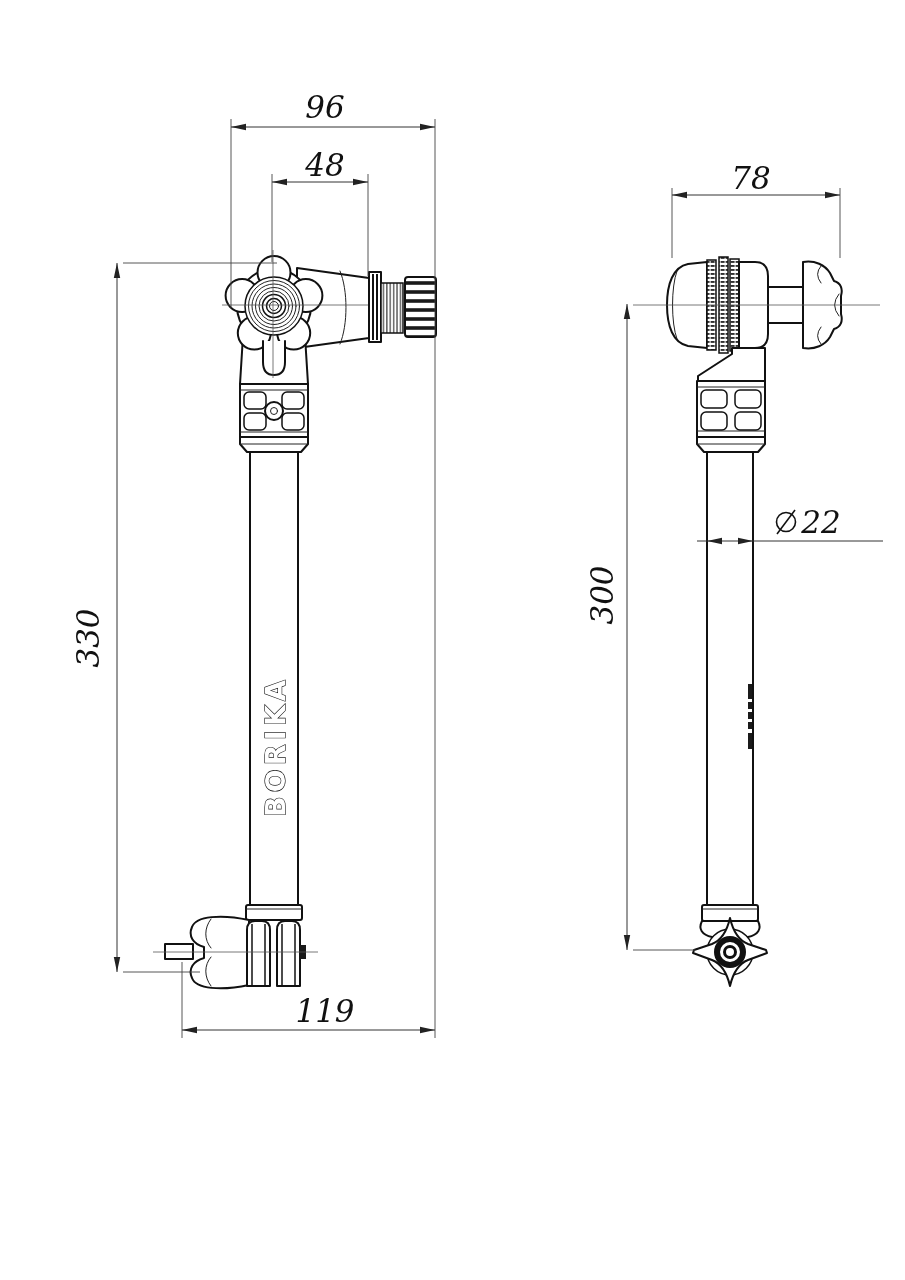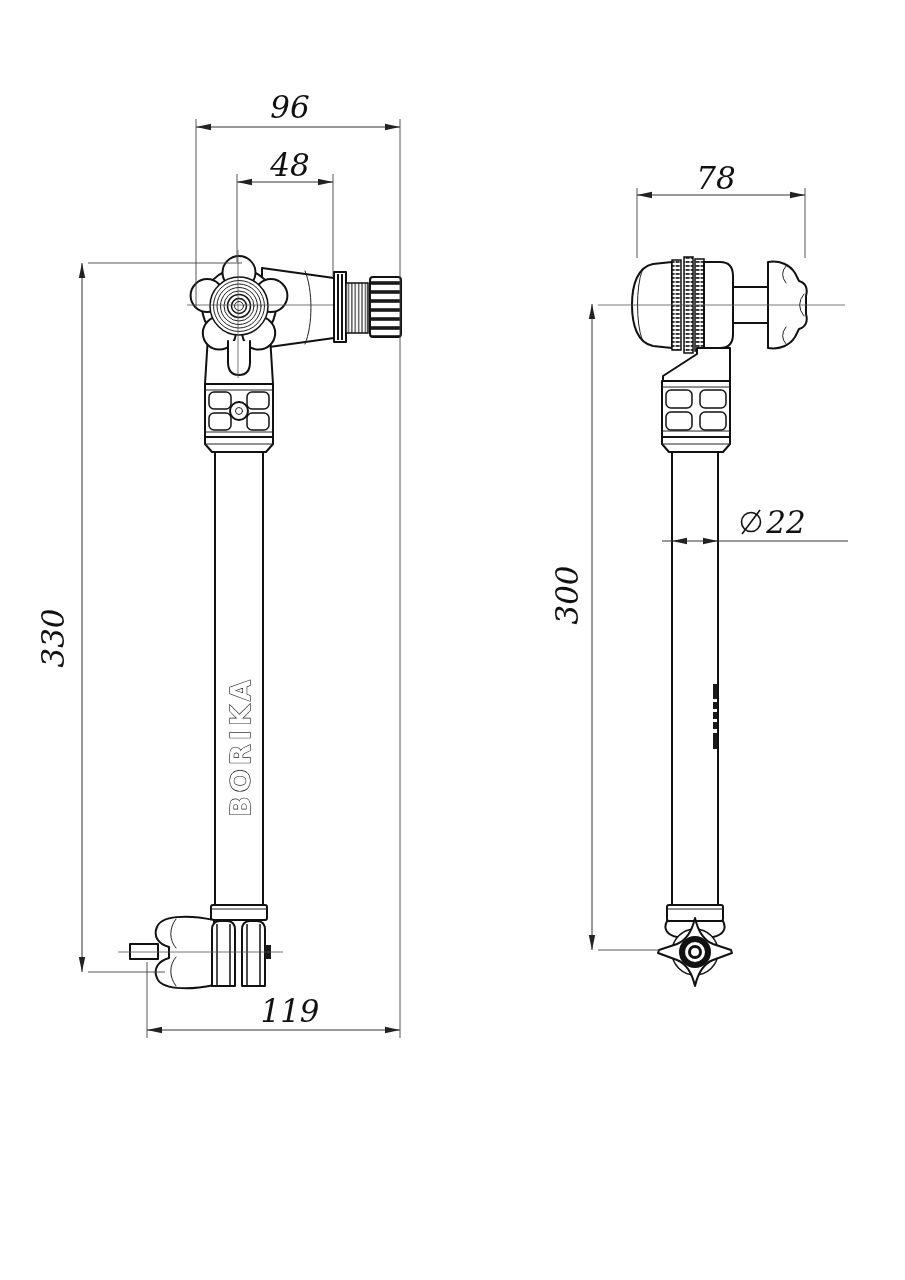--- a/index.html
+++ b/index.html
@@ -1,16 +1,16 @@
 <!DOCTYPE html>
 <html><head>
 <meta charset="utf-8">
 <style>
   html,body{margin:0;padding:0;background:#ffffff;}
-  .stage{width:752px;height:1280px;background:#ffffff;position:relative;}
+  .stage{width:752px;height:1280px;background:#ffffff;position:relative;padding-left:35px;}
   svg{display:block;}
   .part{stroke:#111;stroke-width:2;fill:#fff;stroke-linejoin:round;stroke-linecap:round;}
   .part-thin{stroke:#222;stroke-width:1;fill:none;stroke-linecap:round;}
   .part-med{stroke:#111;stroke-width:1.5;fill:#fff;}
   .dimline{stroke:#333;stroke-width:1;fill:none;}
   .extline{stroke:#444;stroke-width:0.9;fill:none;}
   .centerline{stroke:#555;stroke-width:0.8;fill:none;}
   .arrow{fill:#222;stroke:none;}
   .dim-text{font:italic 31px "DejaVu Serif", serif;fill:#111;text-anchor:middle;}
   .brand-text{font:bold 27px "DejaVu Sans", sans-serif;fill:#fff;stroke:#111;stroke-width:1.2;

